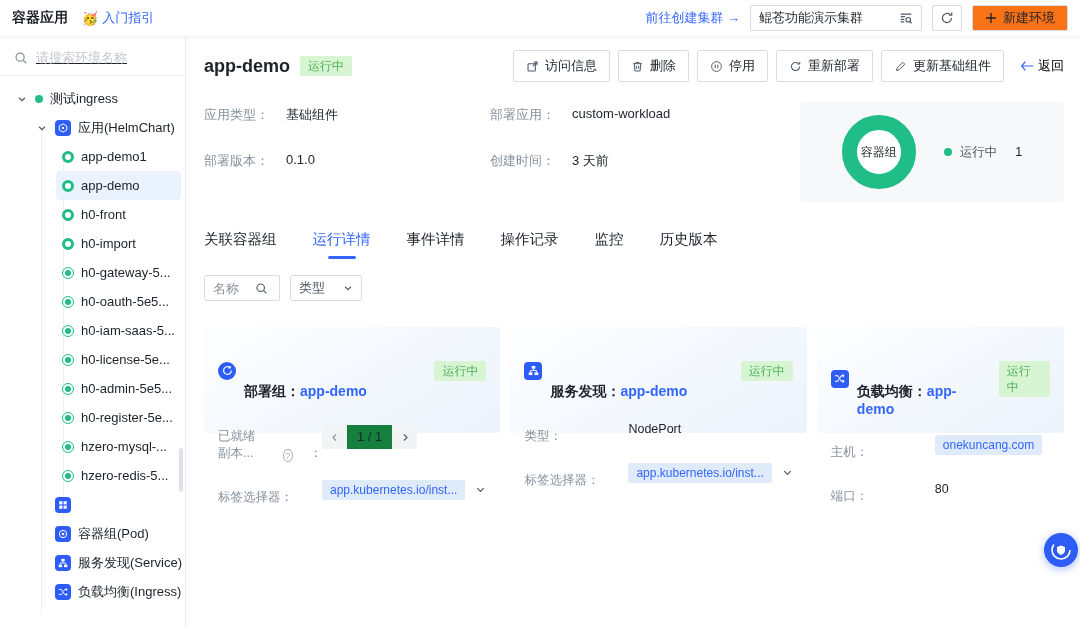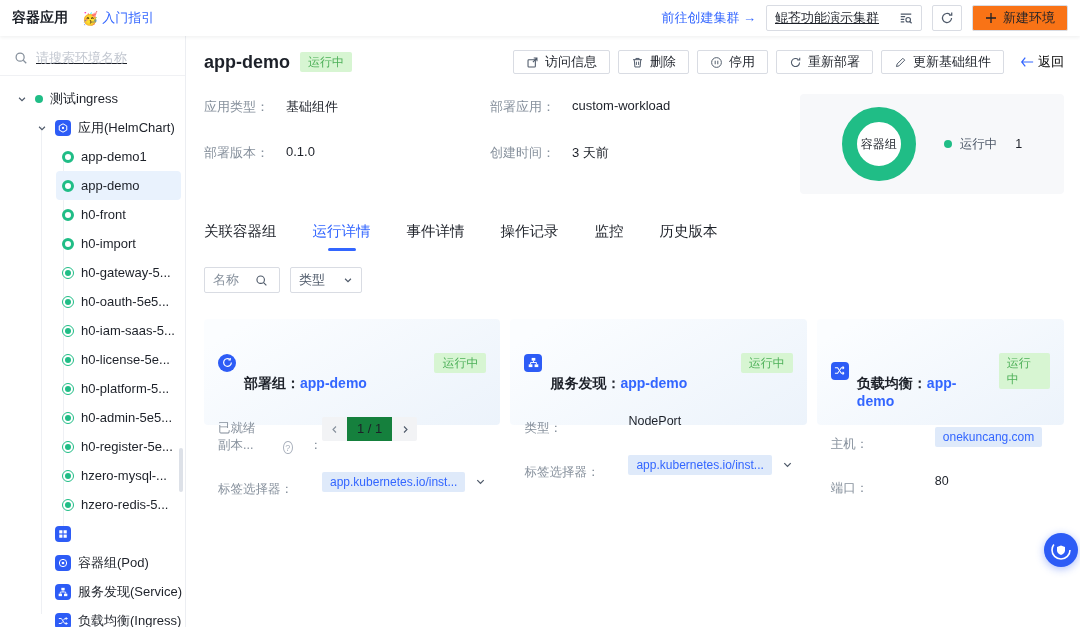--- a/index.html
+++ b/index.html
@@ -7,21 +7,21 @@
   body { font-family:"Liberation Sans","DejaVu Sans",sans-serif; font-size:13px; color:#1d2129; background:#fff; position:relative; }
   svg { display:block; }
 
   
   .topbar { height:36px; display:flex; align-items:center; justify-content:space-between; padding:0 12px; background:#fff; box-shadow:0 1px 4px rgba(29,33,41,.08); position:relative; z-index:5; }
   .topbar-left { display:flex; align-items:center; gap:14px; }
   .app-title { font-size:14px; font-weight:bold; }
   .guide-link { color:#3366ff; cursor:pointer; display:flex; align-items:center; gap:4px; font-size:13px; }
   .topbar-right { display:flex; align-items:center; gap:10px; }
   .create-cluster { color:#3366ff; font-size:13px; cursor:pointer; }
-  .cluster-select { width:156px; height:26px; border:1px solid #d9dce3; border-radius:2px; display:flex; align-items:center; padding:0 8px; gap:6px; cursor:pointer; background:#fff;text-decoration:underline; }
+  .cluster-select { width:172px; height:26px; border:1px solid #d9dce3; border-radius:2px; display:flex; align-items:center; padding:0 8px; gap:6px; cursor:pointer; background:#fff; }
   .cluster-select .val { flex:1; font-size:13px; color:#1d2129; white-space:nowrap; overflow:hidden; }
   .icon-btn { width:30px; height:26px; border:1px solid #d9dce3; border-radius:2px; background:#fff; display:flex; align-items:center; justify-content:center; cursor:pointer; }
   .new-env-btn { height:26px; border:1px solid #d9dce3; border-radius:2px; background:#f97316; display:flex; align-items:center; gap:6px; padding:0 12px; font-size:13px; cursor:pointer; }
 
   
   .page { display:flex; height:591px; }
   .sidebar { width:186px; border-right:1px solid #eceef2; padding-top:8px; position:relative; background:#fff; flex:none; }
   .main { flex:1; padding:14px 16px 0 18px; overflow:hidden; }
 
   
@@ -41,21 +41,21 @@
   .dotring::after { content:""; width:6px; height:6px; border-radius:50%; background:#20bd86; }
   .sq-icon { width:16px; height:16px; border-radius:4px; background:#2d5cf6; display:flex; align-items:center; justify-content:center; flex:none; }
   .guide-v { position:absolute; width:1px; background:#eef0f4; }
   .sb-scroll { position:absolute; right:2px; top:412px; width:4px; height:44px; border-radius:2px; background:#dde1e8; }
 
   
   .mhead { display:flex; align-items:center; }
   .mtitle { font-size:18px; font-weight:bold; }
   .badge { background:#d7f5d2; color:#4db058; font-size:12px; border-radius:2px; padding:2px 8px; margin-left:10px; line-height:16px; }
   .actions { margin-left:auto; display:flex; align-items:center; gap:8px; }
-  .act-btn { height:24px; border:1px solid #d9dce3; border-radius:2px; background:#fff; display:flex; align-items:center; gap:6px; padding:0 12px; font-size:13px; color:#1d2129; cursor:pointer; }
+  .act-btn { height:32px; border:1px solid #d9dce3; border-radius:2px; background:#fff; display:flex; align-items:center; gap:6px; padding:0 12px; font-size:13px; color:#1d2129; cursor:pointer; }
   .back-link { color:#000000; display:flex; align-items:center; gap:4px; margin-left:8px; cursor:pointer; font-size:13px; }
 
   
   .info-row { display:flex; margin-top:20px; gap:24px; }
   .info-grid { flex:1; display:grid; grid-template-columns:1fr 1fr; row-gap:28px; align-content:start; padding-top:4px; }
   .info-cell { display:flex; font-size:13px; }
   .info-cell .lb { color:#86909c; width:82px; flex:none; }
   .info-cell .vl { color:#1d2129; }
   .chart-panel { width:264px; height:100px; background:#f7f8fa; border-radius:4px; display:flex; align-items:center; justify-content:center; gap:28px; flex:none; }
   .donut { width:74px; height:74px; border-radius:50%; border:15px solid #20bd86; display:flex; align-items:center; justify-content:center; background:#fff; }
@@ -66,21 +66,21 @@
 
   
   .tabs { display:flex; gap:36px; margin-top:28px; font-size:14.5px; }
   .tab { padding-bottom:10px; cursor:pointer; color:#1d2129; position:relative; }
   .tab.active { color:#3366ff; }
   .tab.active::after { content:""; position:absolute; left:50%; transform:translateX(-50%); bottom:0; width:28px; height:3px; border-radius:2px; background:#3366ff; }
 
   
   .filters { display:flex; gap:10px; margin-top:16px; }
   .f-input { width:76px; height:26px; border:1px solid #d9dce3; border-radius:2px; display:flex; align-items:center; padding:0 8px; gap:8px; background:#fff; }
-  .f-input input { border:none; outline:none; width:34px; font-size:13px; font-family:Liberation Serif, serif; color:#1d2129; }
+  .f-input input { border:none; outline:none; width:34px; font-size:13px; font-family:Liberation Sans, sans-serif; color:#1d2129; }
   .f-input input::placeholder { color:#86909c; }
   .f-select { width:72px; height:26px; border:1px solid #d9dce3; border-radius:2px; display:flex; align-items:center; justify-content:space-between; padding:0 8px; background:#fff; cursor:pointer; color:#4e5969; font-size:13px; }
 
   
   .cards { display:flex; gap:10px; margin-top:26px; }
   .card { flex:1; height:106px; border-radius:4px; padding:13px 14px; background:linear-gradient(150deg,#fbfdff 10%,#ecf3fb 100%); }
   .card-head { display:flex; align-items:center; gap:8px; }
   .card-icon { width:18px; height:18px; border-radius:50%; background:#2d5cf6; display:flex; align-items:center; justify-content:center; flex:none; }
   .card-icon.sqr { border-radius:4px; }
   .card-title { font-size:14px; font-weight:bold; color:#1d2129;margin-top:43px; }
@@ -206,24 +206,20 @@
       <div class="tree-row lvl2">
           <span class="dotring"></span>
           <span>h0-iam-saas-5...</span>
         </div>
       <div class="tree-row lvl2">
           <span class="dotring"></span>
           <span>h0-license-5e...</span>
         </div>
       <div class="tree-row lvl2">
           <span class="dotring"></span>
-          <span>h0-platform-5...</span>
-        </div>
-      <div class="tree-row lvl2">
-          <span class="dotring"></span>
           <span>h0-admin-5e5...</span>
         </div>
       <div class="tree-row lvl2">
           <span class="dotring"></span>
           <span>h0-register-5e...</span>
         </div>
       <div class="tree-row lvl2">
           <span class="dotring"></span>
           <span>hzero-mysql-...</span>
         </div>

